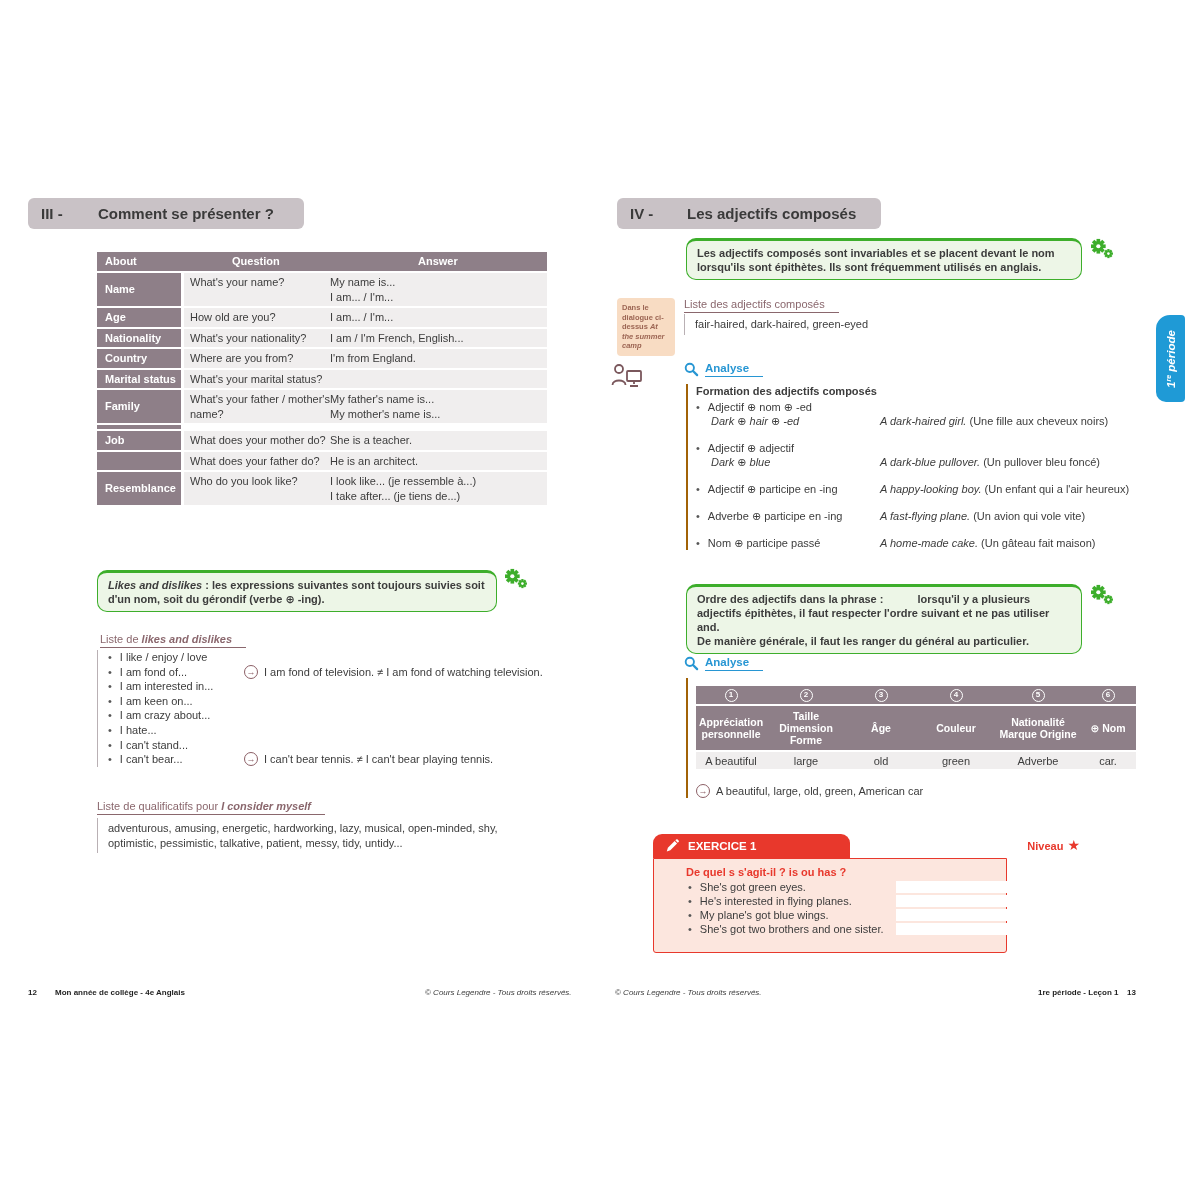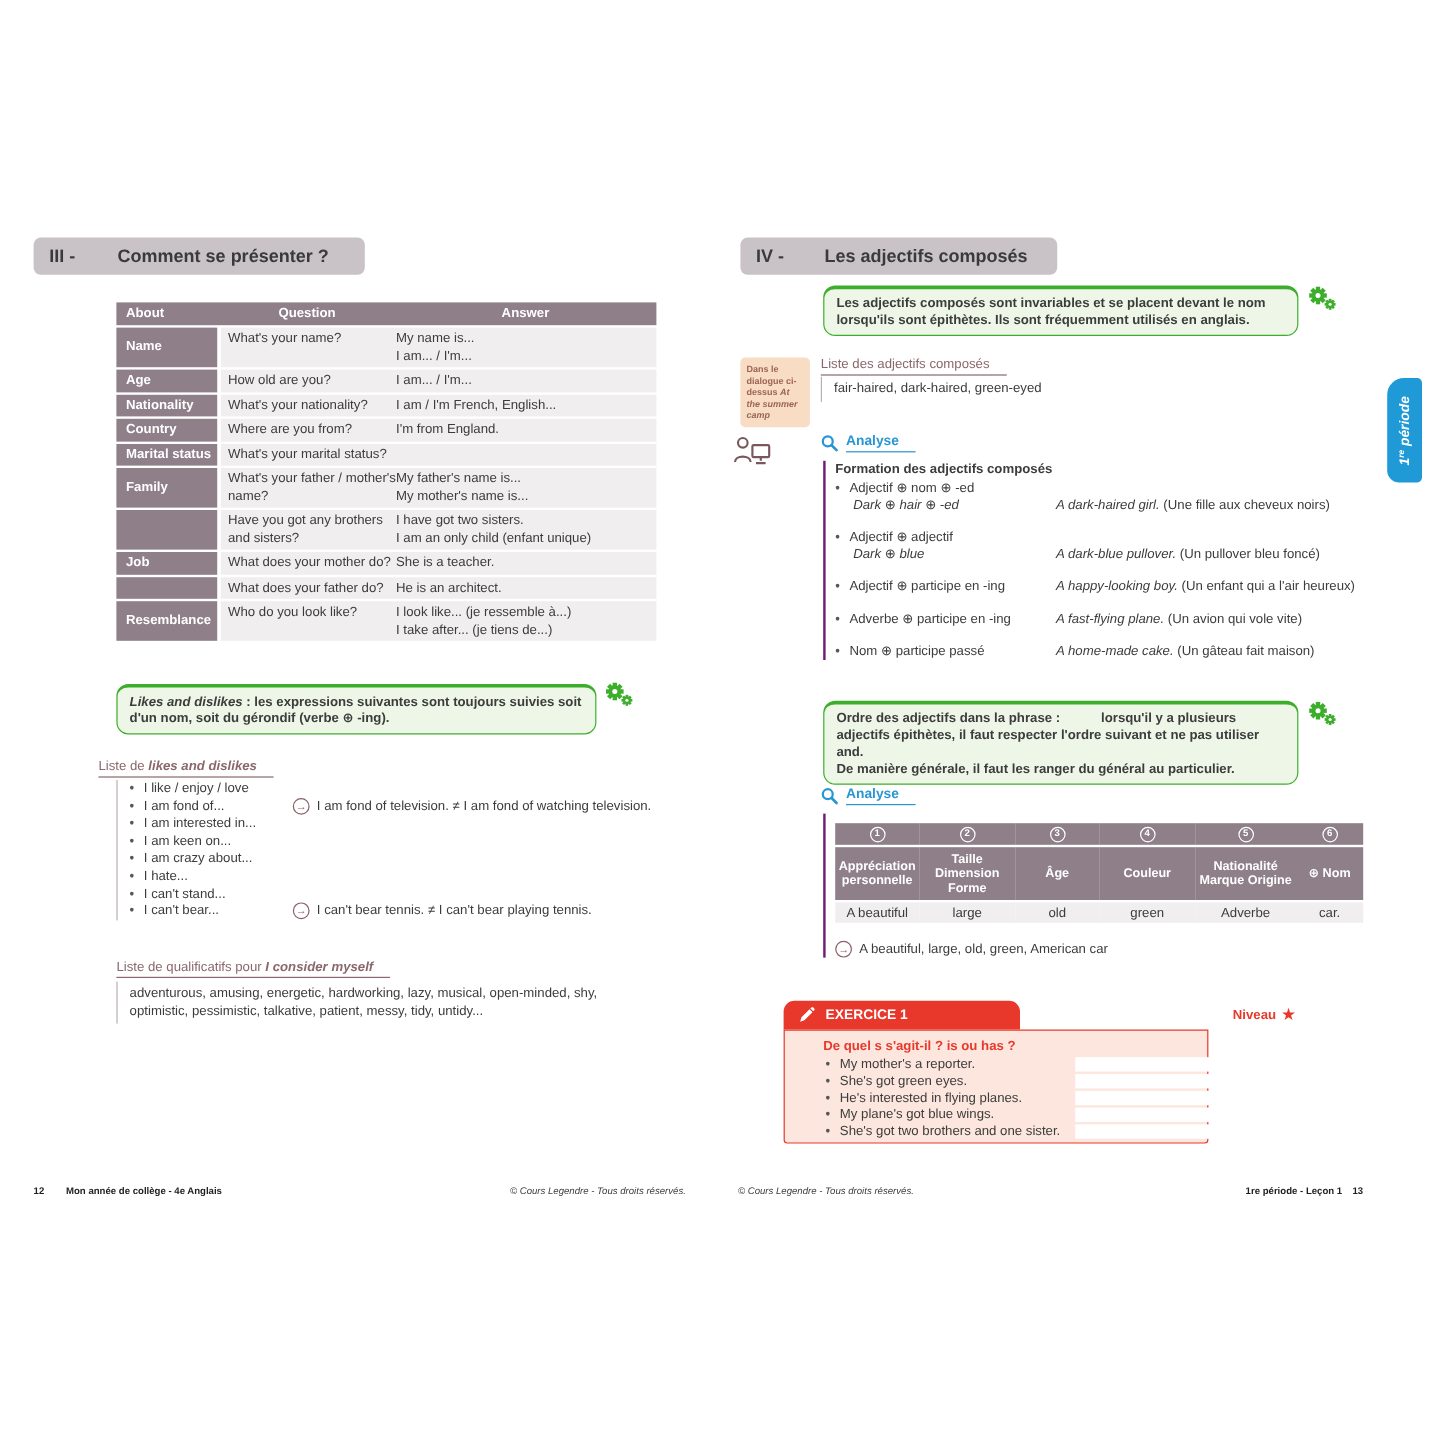--- a/index.html
+++ b/index.html
@@ -38,21 +38,21 @@
   .vlist{border-left:1px solid #b9b0b4;font-size:11px;line-height:14.6px;}
   .lrow{display:flex;align-items:center;padding-left:10px;}
   .blt::before{content:"•";margin-right:8px;color:#555;}
   .lleft{width:136px;flex:none;display:flex;align-items:center;}
   .arrow-ico{display:inline-block;width:12px;height:12px;border:1.2px solid #8c5f66;border-radius:50%;
              color:#8c5f66;font-size:9px;line-height:12px;text-align:center;flex:none;margin-right:6px;box-sizing:content-box;}
 
   
   .analyse-head{display:flex;align-items:flex-end;gap:6px;}
   .analyse-label{color:#2796d3;font-weight:bold;font-size:11.5px;border-bottom:1.5px solid #2796d3;padding:0 14px 2px 0;}
-  .blue-block{border-left:2px solid #701a75;padding-left:8px;font-size:11px;line-height:14px;}
+  .blue-block{border-left:2px solid #a16207;padding-left:8px;font-size:11px;line-height:14px;}
   .f-item{display:flex;align-items:flex-end;margin-bottom:13px;}
   .f-left{width:184px;flex:none;}
   .f-l2{margin-left:15px;font-style:italic;}
   .ex-en{font-style:italic;}
 
   
   .otable{width:440px;}
   .orow{display:grid;grid-template-columns:70px 80px 70px 80px 84px 56px;}
   .onum{background:#8e7f88;height:18px;display:flex;align-items:center;justify-content:center;}
   .ncirc{width:11px;height:11px;border:1px solid #fff;border-radius:50%;color:#fff;font-size:8px;font-weight:bold;
@@ -183,27 +183,20 @@
       <div class="tqa">
           <div class="tq">What's your father / mother's name?</div>
         <div class="ta">
             <div>My father's name is...</div>
             <div>My mother's name is...</div>
           </div>
         </div>
     </div>
     <div class="trow">
       <div class="tlab"></div>
-      <div class="tqa">
-          <div class="tq">Have you got any brothers and sisters?</div>
-        <div class="ta">
-            <div>I have got two sisters.</div>
-            <div>I am an only child (enfant unique)</div>
-          </div>
-        </div>
     </div>
     <div class="trow">
       <div class="tlab">Job</div>
       <div class="tqa">
           <div class="tq">What does your mother do?</div>
         <div class="ta">
             <div>She is a teacher.</div>
           </div>
         </div>
     </div>
@@ -228,21 +221,21 @@
     </div>
   </div>
 
   <div class="abs rule-box" style="left:97px;top:570px;width:400px;">
     <span class="bi">Likes and dislikes</span><span> : les expressions suivantes sont toujours suivies soit d'un nom, soit du gérondif (verbe ⊕ -ing).</span>
   </div>
   <svg class="abs gears" style="left:504px;top:568px;">
       <use href="#gear-sym"></use>
     </svg>
 
-  <div class="abs" style="left:82px;top:629px;text-decoration:underline;">
+  <div class="abs" style="left:100px;top:629px;text-decoration:underline;">
     <span class="bhead"><span>Liste de </span><span class="emph">likes and dislikes</span></span>
   </div>
   <div class="abs vlist" style="left:97px;top:650px;width:452px;">
     <div class="lrow">
         <span class="lleft blt">I like / enjoy / love</span>
       </div>
     <div class="lrow">
       <span class="lleft blt">I am fond of...</span>
       <span class="arrow-ico">→</span>
       <span>I am fond of television.  ≠  I am fond of watching television.</span>
@@ -419,24 +412,20 @@
       </svg>
       <span>EXERCICE 1</span>
     </div>
     <div class="exo-niveau">
       <span>Niveau</span>
         <span class="star-ico"></span>
     </div>
     <div class="exo-body">
       <div class="exo-prompt">De quel s s'agit-il ? is ou has ?</div>
       <div class="exo-row">
-          <span class="blt">My mother's a reporter.</span>
-          <span class="ansbox"></span>
-        </div>
-      <div class="exo-row">
           <span class="blt">She's got green eyes.</span>
           <span class="ansbox"></span>
         </div>
       <div class="exo-row">
           <span class="blt">He's interested in flying planes.</span>
           <span class="ansbox"></span>
         </div>
       <div class="exo-row">
           <span class="blt">My plane's got blue wings.</span>
           <span class="ansbox"></span>

